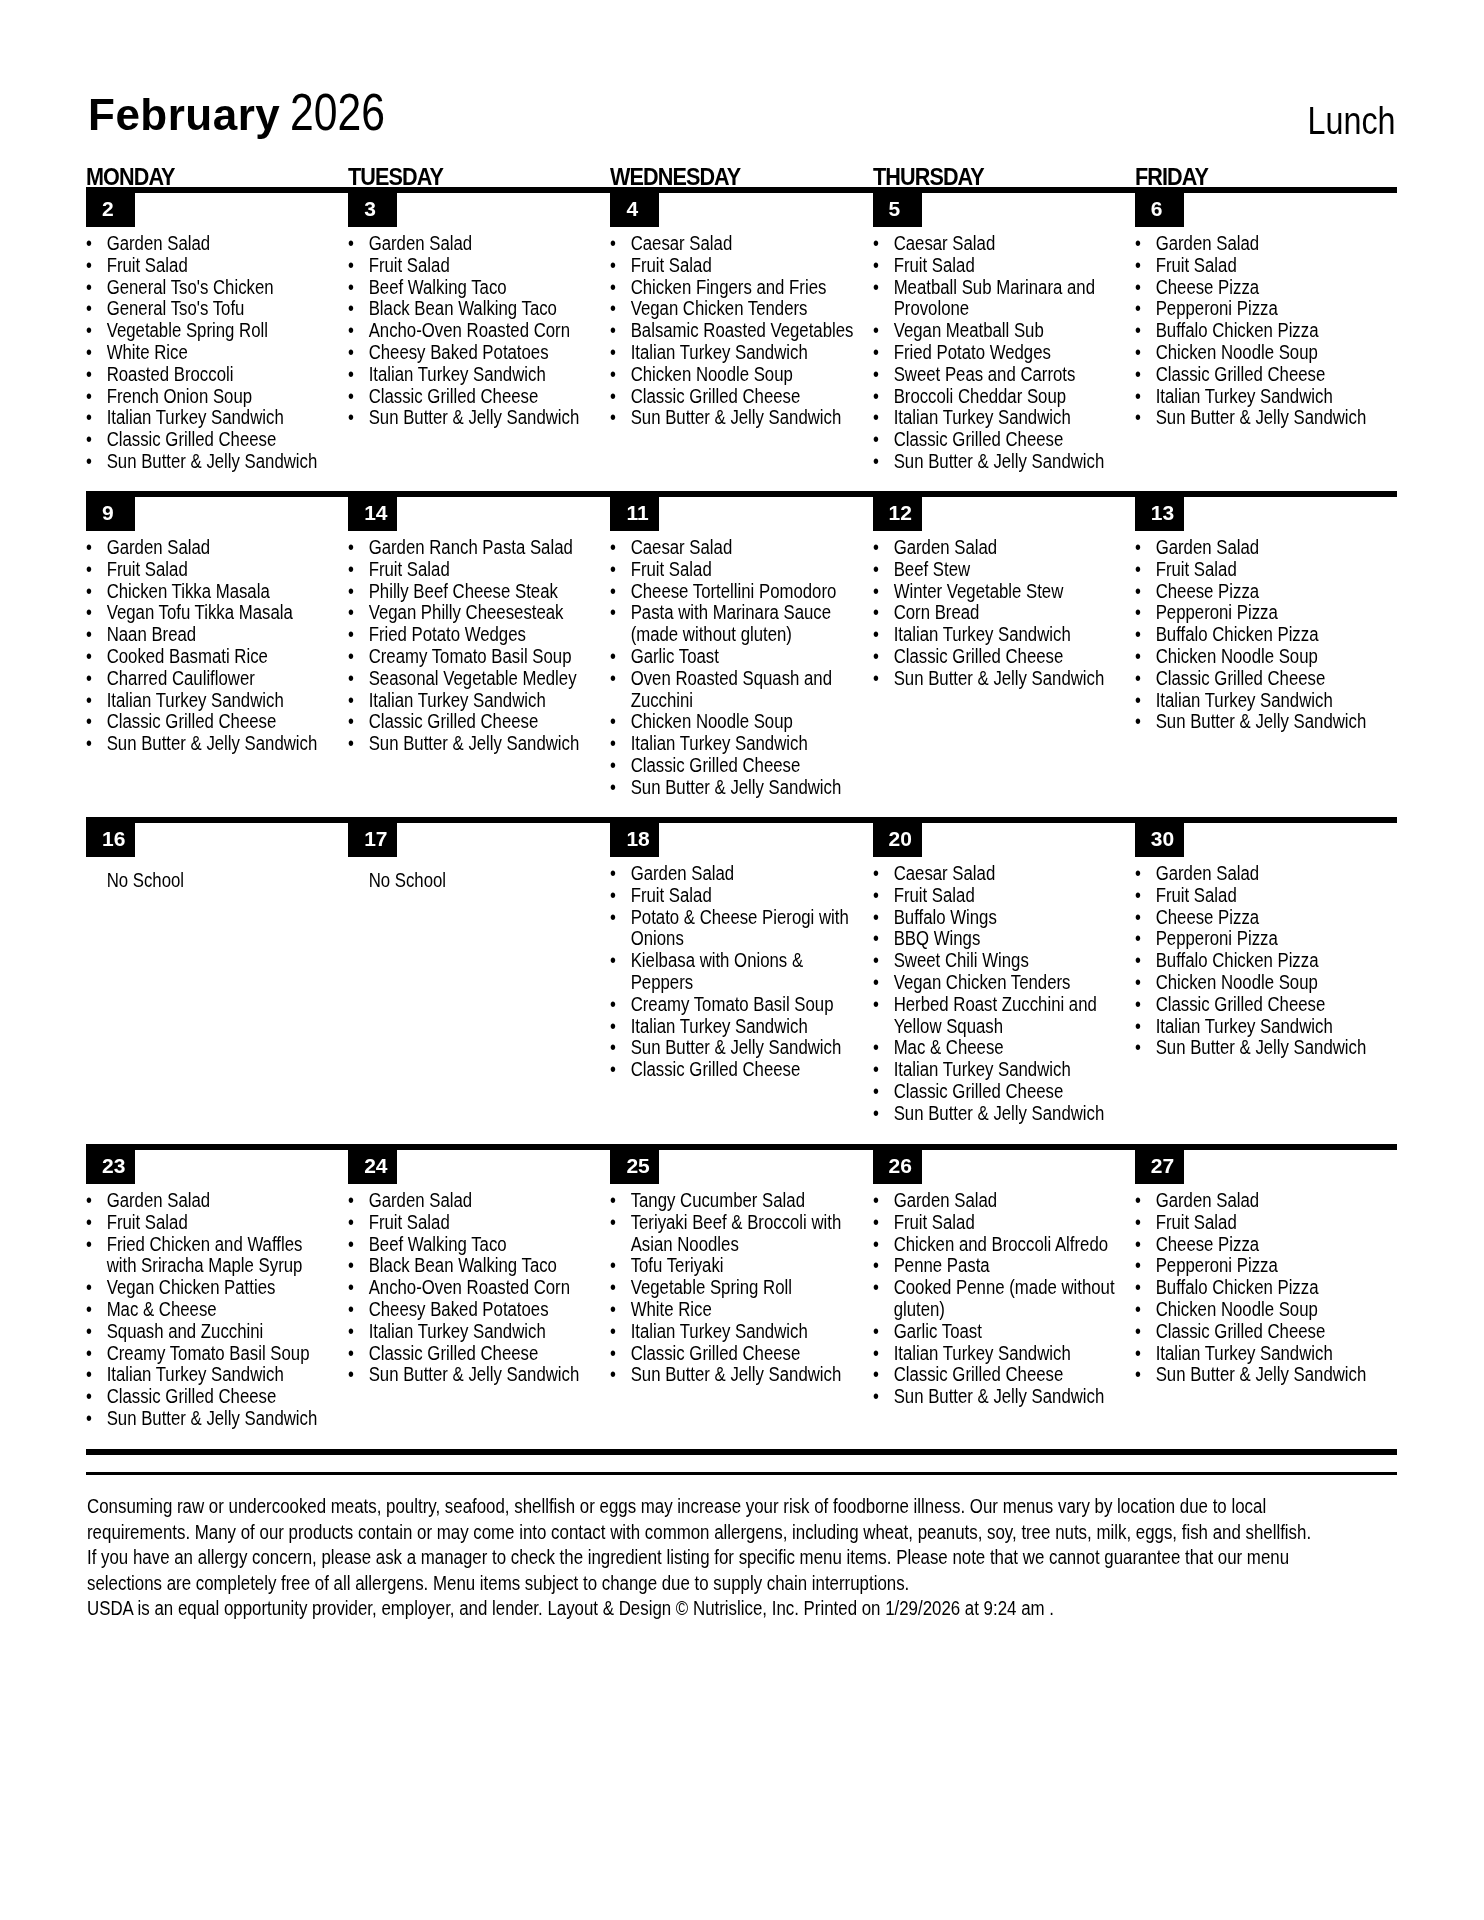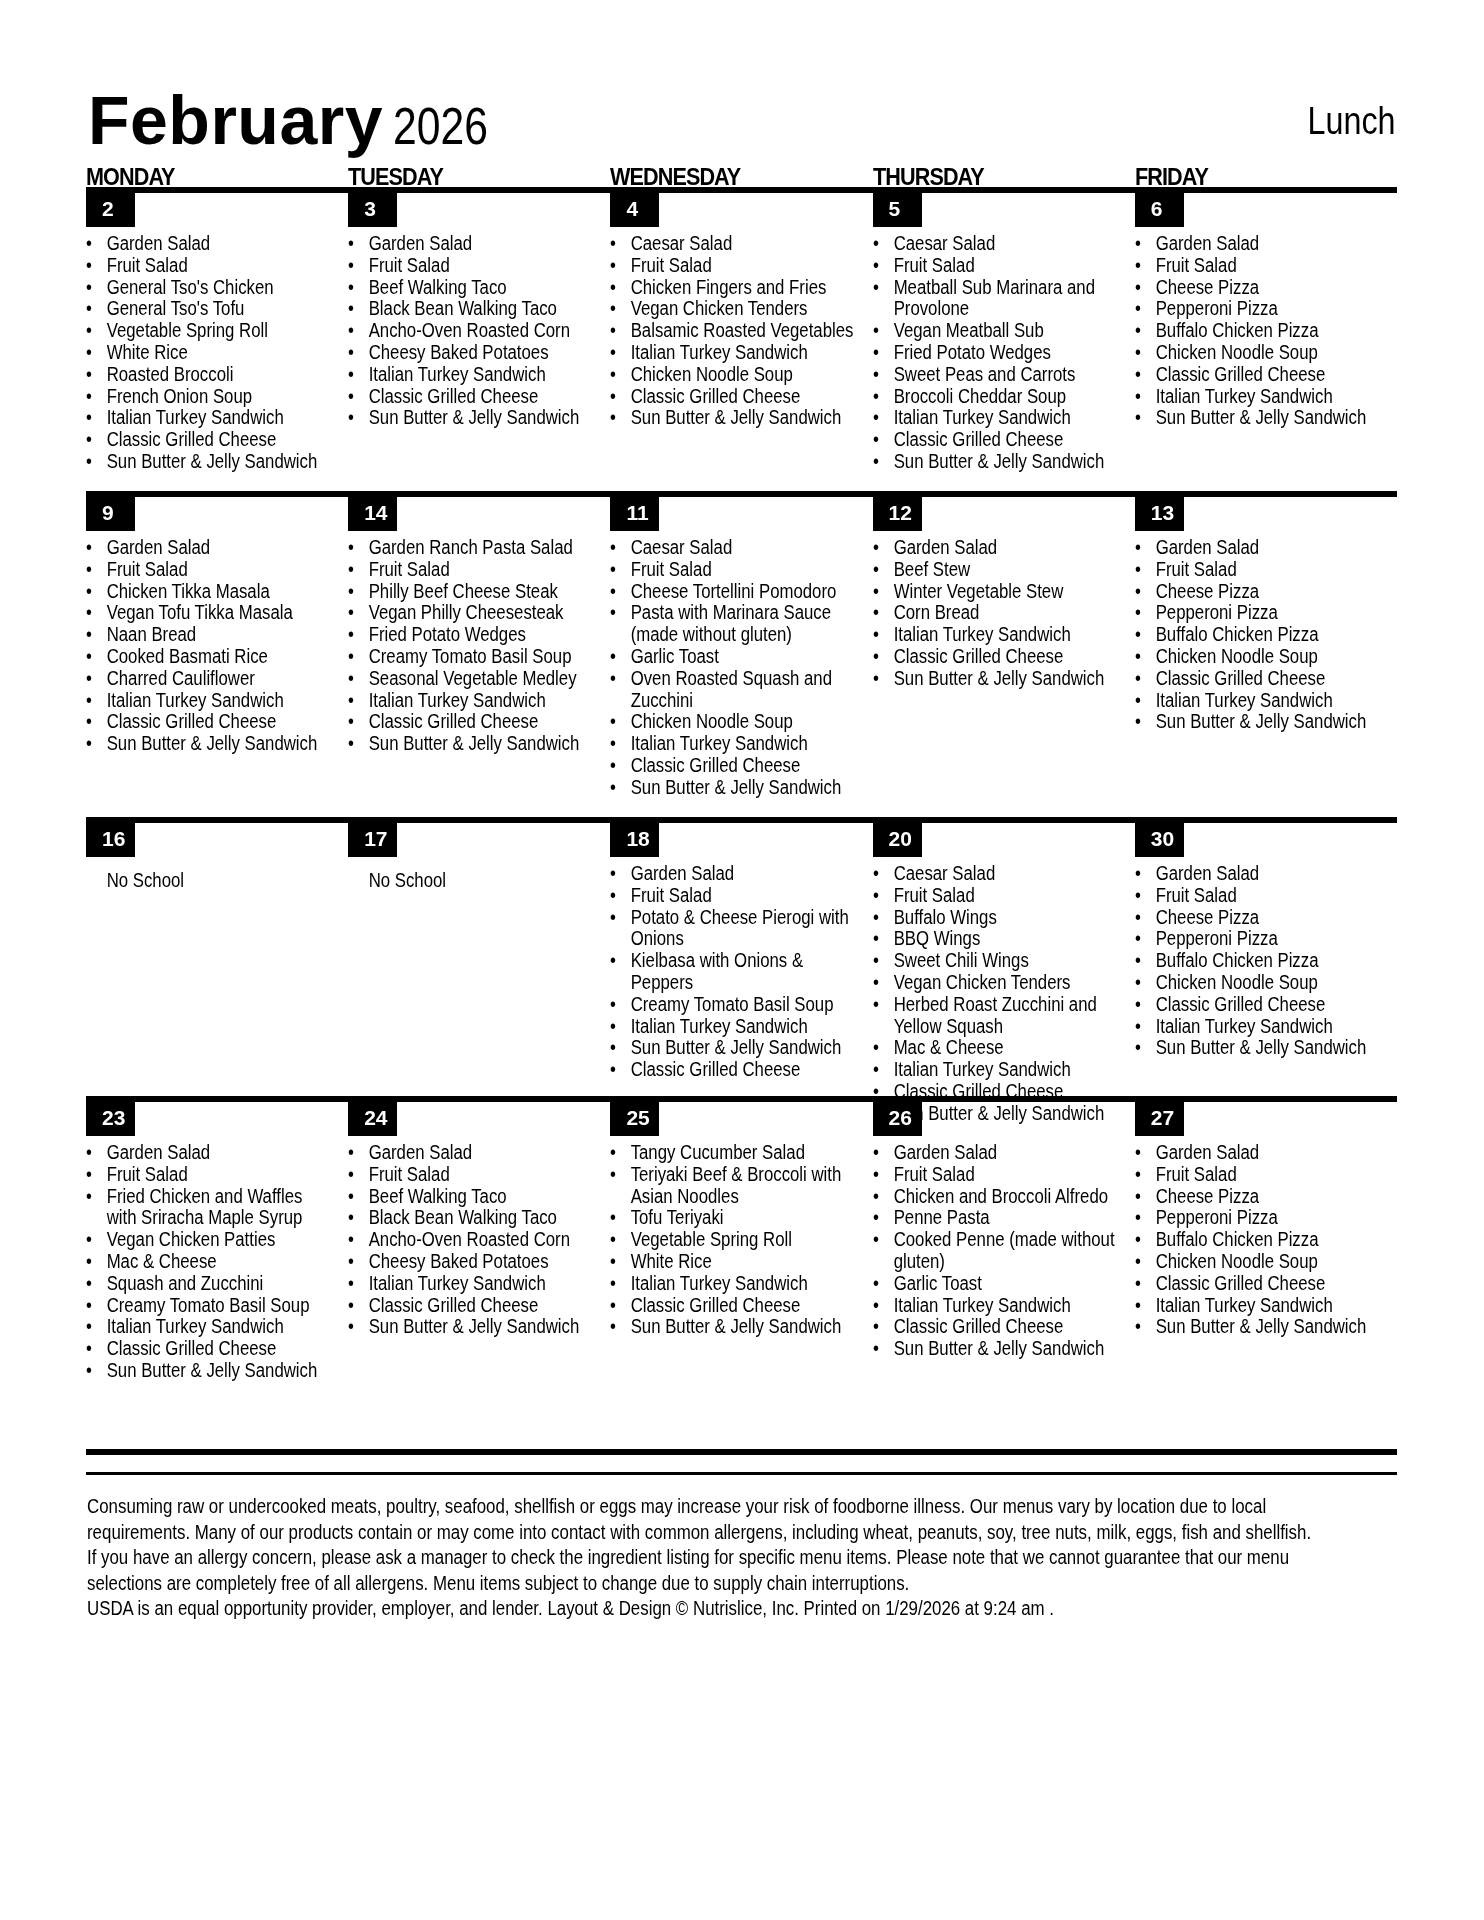--- a/index.html
+++ b/index.html
@@ -1,18 +1,18 @@
 <!DOCTYPE html>
 <html><head>
 <meta charset="utf-8">
 <style>
   html, body { margin:0; padding:0; background:#ffffff; }
   body { width:1484px; height:1920px; position:relative; font-family:"Liberation Sans", sans-serif; color:#000; overflow:hidden; }
   .title { position:absolute; left:88px; top:86px; line-height:1; white-space:nowrap; }
-  .title .month { font-weight:bold; font-size:68px; letter-spacing:0.5px; }
+  .title .month { font-weight:bold; font-size:44px; letter-spacing:0.5px; }
   .title .year { font-size:52px; font-weight:normal; transform:scaleX(0.82); display:inline-block; transform-origin:left; margin-left:10px; }
   .meal { position:absolute; right:88px; top:100px; font-size:38px; transform:scaleX(0.85); transform-origin:right; }
   .dayheads { position:absolute; left:86px; top:163px; width:1311px; display:flex; }
   .dayheads div { width:262.2px; font-weight:bold; font-size:24px; letter-spacing:-1px; transform:scaleX(0.9); transform-origin:left; }
   .week { position:absolute; left:86px; width:1311px; border-top:6px solid #000; display:flex; }
   .day { width:262.2px; position:relative; }
   .badge { background:#000; color:#fff; font-weight:bold; font-size:21px; width:49px; height:34px; line-height:32px; padding-left:16px; box-sizing:border-box; }
   .items { list-style:none; margin:0; padding:0; margin-top:6px; }
   .items li { position:relative; padding-left:24px; font-size:19.5px; line-height:21.8px; white-space:nowrap; transform:scaleX(0.86); transform-origin:left; width:280px; }
   .items li .bullet { position:absolute; left:0; top:0; }
@@ -241,21 +241,21 @@
           <li><span class="bullet">•</span><span>Cheese Pizza</span></li>
           <li><span class="bullet">•</span><span>Pepperoni Pizza</span></li>
           <li><span class="bullet">•</span><span>Buffalo Chicken Pizza</span></li>
           <li><span class="bullet">•</span><span>Chicken Noodle Soup</span></li>
           <li><span class="bullet">•</span><span>Classic Grilled Cheese</span></li>
           <li><span class="bullet">•</span><span>Italian Turkey Sandwich</span></li>
           <li><span class="bullet">•</span><span>Sun Butter &amp; Jelly Sandwich</span></li>
         </ul>
       </div>
     </div>
-    <div class="week" style="top: 1096px;">
+    <div class="week" style="top: 1144px;">
       <div class="day">
         <div class="badge">23</div>
         <ul class="items">
           <li><span class="bullet">•</span><span>Garden Salad</span></li>
           <li><span class="bullet">•</span><span>Fruit Salad</span></li>
           <li><span class="bullet">•</span><span>Fried Chicken and Waffles</span></li>
           <li><span>with Sriracha Maple Syrup</span></li>
           <li><span class="bullet">•</span><span>Vegan Chicken Patties</span></li>
           <li><span class="bullet">•</span><span>Mac &amp; Cheese</span></li>
           <li><span class="bullet">•</span><span>Squash and Zucchini</span></li>

